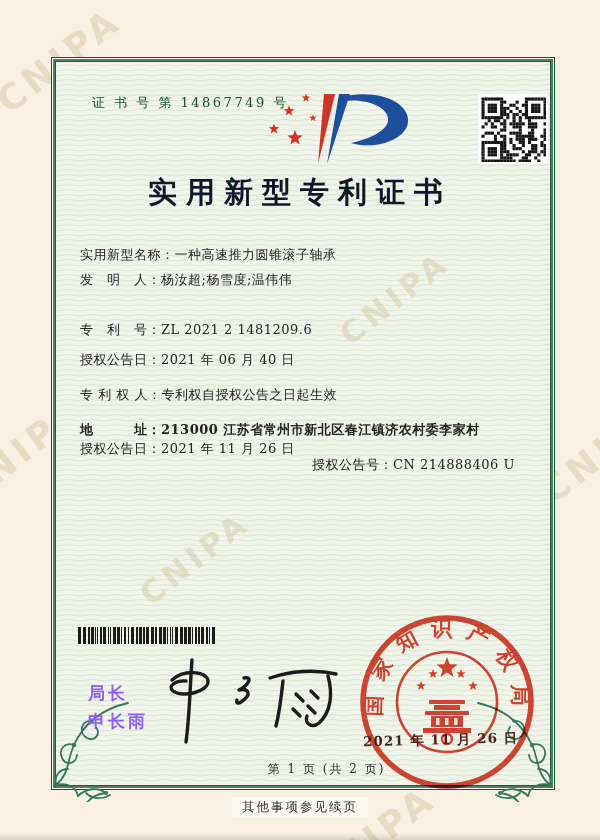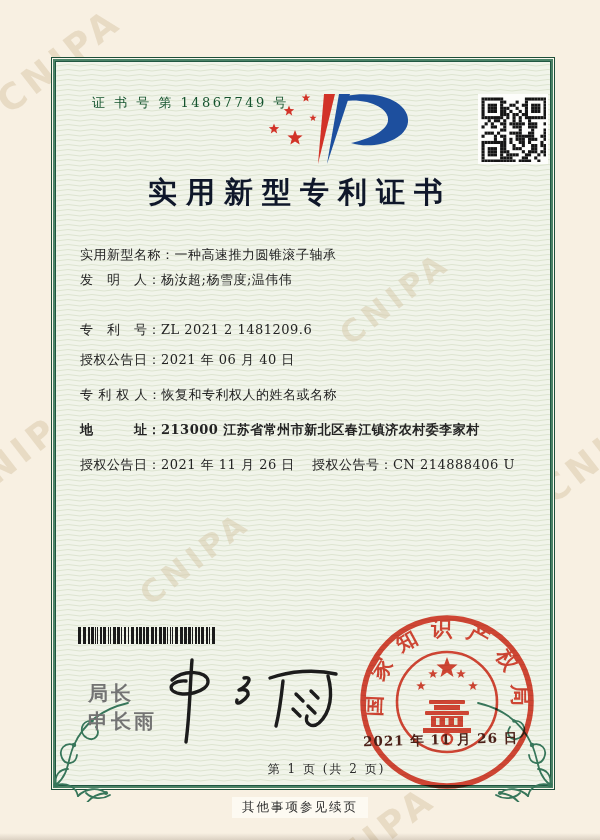--- a/index.html
+++ b/index.html
@@ -41,22 +41,22 @@
   .field-row{position:absolute;left:80px;font-size:13px;color:#232323;letter-spacing:0.5px;white-space:nowrap;}
   .field-row .lab{color:#232323;}
   .paras{
     position:absolute;left:79px;top:483px;width:448px;
     font-size:12.5px;line-height:19.5px;text-align:justify;color:#242424;letter-spacing:0.3px;
   }
   .paras p{margin:0;text-indent:2em;}
   .barcode{position:absolute;left:78px;top:627px;height:17px;display:flex;align-items:stretch;}
   .barcode div{background:#1b1b1b;}
   .signer{
-    position:absolute;left:88px;top:679px;font-size:20px;font-weight:600;
-    letter-spacing:3px;line-height:28px;color:#737373;
+    position:absolute;left:88px;top:679px;font-size:17px;font-weight:600;
+    letter-spacing:3px;line-height:28px;color:#8b5cf6;
   }
   .signature{position:absolute;left:152px;top:650px;width:205px;height:100px;}
   .seal{position:absolute;left:357px;top:612px;width:180px;height:180px;opacity:0.93;mix-blend-mode:multiply;}
   .seal-date{
     position:absolute;left:363px;top:731px;width:180px;font-size:13.5px;font-weight:bold;
     letter-spacing:1px;color:#4b2018;transform:rotate(-1.5deg);white-space:nowrap;
   }
   .page-info{position:absolute;left:51px;top:761px;width:551px;text-align:center;font-size:12px;color:#2a2a2a;letter-spacing:2px;}
   .cont-note{position:absolute;left:0;top:797px;width:600px;text-align:center;font-size:12.5px;color:#2e2e2e;letter-spacing:2px;}
   .cont-note span{background:rgba(253,250,242,0.95);padding:2px 10px;display:inline-block;}
@@ -384,26 +384,26 @@
 <div class="field-row" style="top:271px;">
   <span class="lab">发　明　人：</span><span>杨汝超;杨雪度;温伟伟</span>
 </div>
 <div class="field-row" style="top:321px;">
   <span class="lab">专　利　号：</span><span>ZL 2021 2 1481209.6</span>
 </div>
 <div class="field-row" style="top:351px;">
   <span class="lab">授权公告日：</span><span>2021 年 06 月 40 日</span>
 </div>
 <div class="field-row" style="top:386px;">
-  <span class="lab">专 利 权 人：</span><span>恢复和专利权人的姓名或名称</span>
+  <span class="lab">专 利 权 人：</span><span>专利权自授权公告之日起生效</span>
 </div>
 <div class="field-row" style="top:421px;font-weight:bold;">
   <span class="lab">地　　　址：</span><span>213000 江苏省常州市新北区春江镇济农村委李家村</span>
 </div>
-<div class="field-row" style="top:456px;">
+<div class="field-row" style="top:440px;">
   <span class="lab">授权公告日：</span><span>2021 年 11 月 26 日</span>
 </div>
 <div class="field-row" style="top:456px;left:312px;text-align:right;">
   <span class="lab">授权公告号：</span><span>CN 214888406 U</span>
 </div>
 
 <div class="paras">
 </div>
 
 <div class="barcode" id="barcode">

